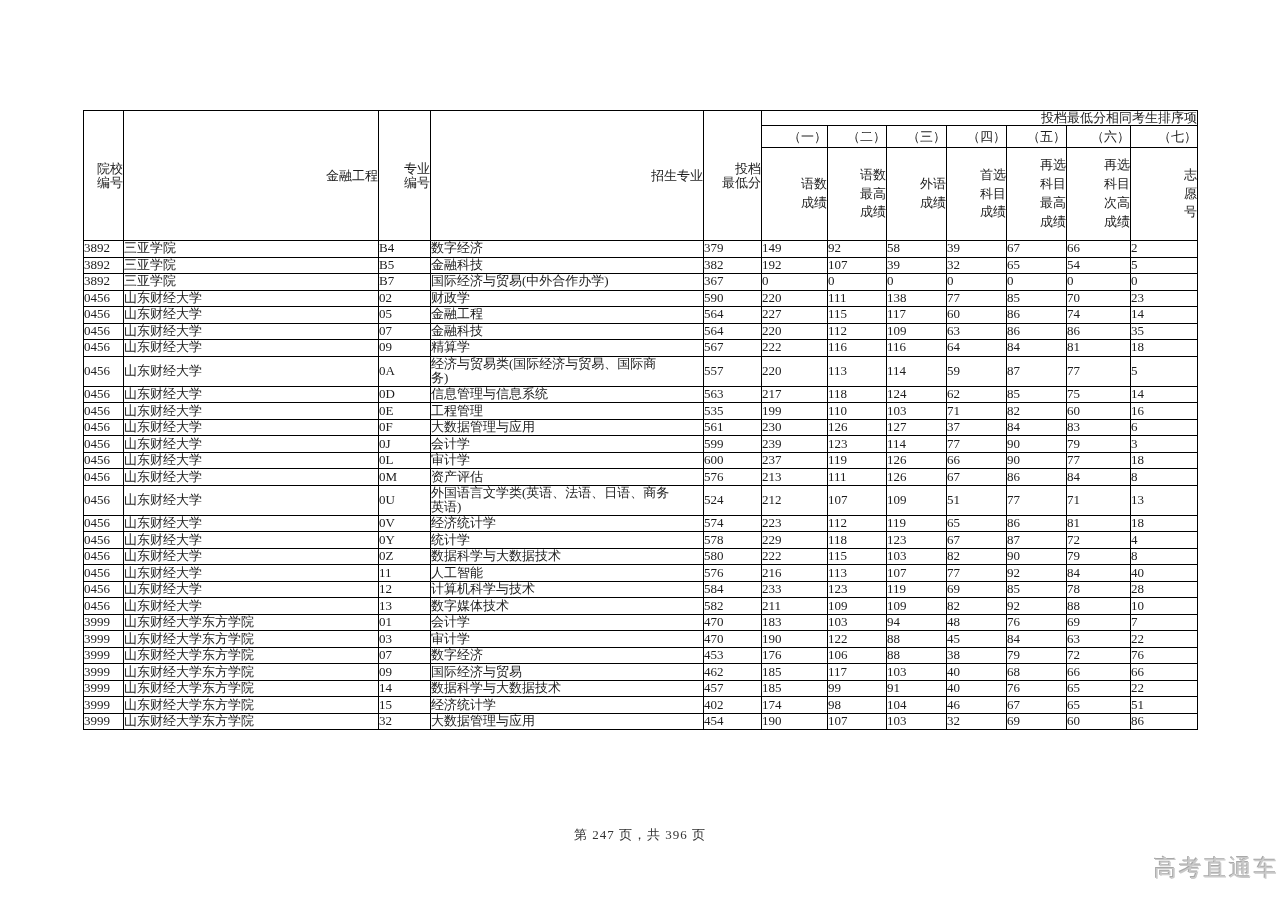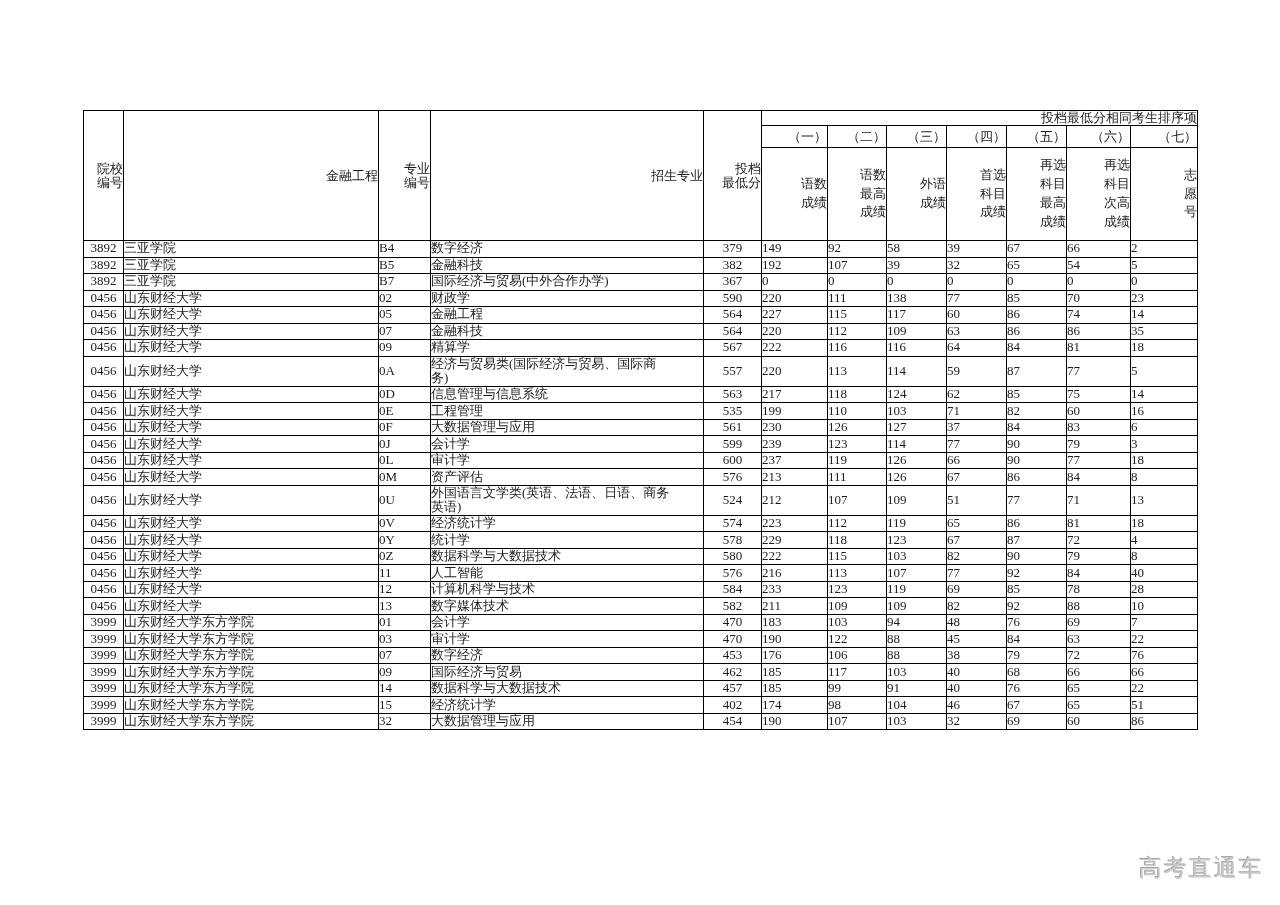--- a/index.html
+++ b/index.html
@@ -41,34 +41,34 @@
   }
   tr.hrow-group th { height: 14px; line-height: 14px; }
   tr.hrow-nums th  { height: 21px; }
   tr.hrow-labels th { height: 92px; line-height: 1.45; }
   tbody td {
     height: 15.5px;
     vertical-align: middle;
     line-height: 1.12;
   }
   td.cell-left   { text-align: left;  padding-left: 3px; padding-right: 1px; }
-  td.cell-center { text-align: center; margin-top: 44px; }
+  td.cell-center { text-align: left; margin-top: 44px; }
   .page-number {
     position: absolute;
     left: 0;
     top: 826px;
     width: 1280px;
     text-align: center;
     font-size: 13px;
     color: #333333;
     letter-spacing: 1px;
   }
   .watermark {
     position: absolute;
-    right: 16px;
+    right: 1px;
     top: 853px;
     font-size: 23px;
     letter-spacing: 2px;
     color: #c9c9c9;
     text-shadow: -1px -1px 0 #a8a8a8, 1px 1px 0 #ffffff;
     font-family: "Liberation Sans", "DejaVu Sans", sans-serif;
   }
 </style>
 </head>
 <body>
@@ -526,16 +526,17 @@
           <td class="cell-left">107</td>
           <td class="cell-left">103</td>
           <td class="cell-left">32</td>
           <td class="cell-left">69</td>
           <td class="cell-left">60</td>
           <td class="cell-left">86</td>
         </tr>
       </tbody>
   </table>
 
+  <div class="page-number">第 247 页，共 396 页</div>
 
   <div class="watermark">高考直通车</div>
 
 </div>
 
 </body></html>

